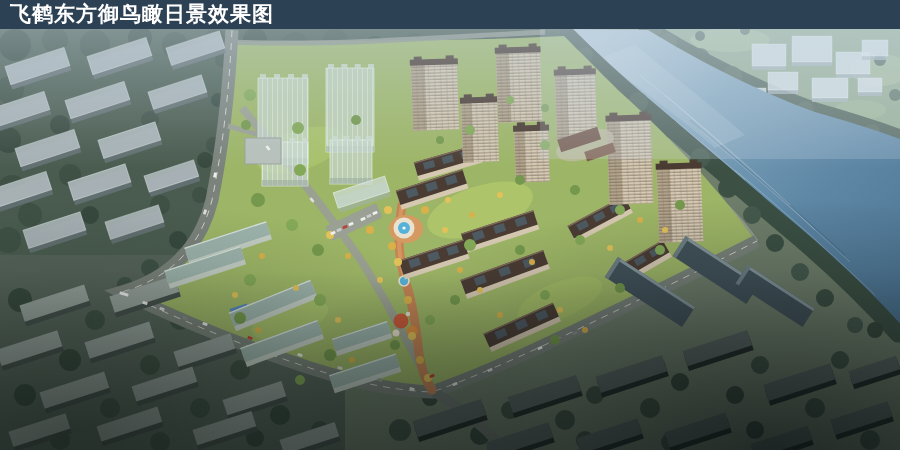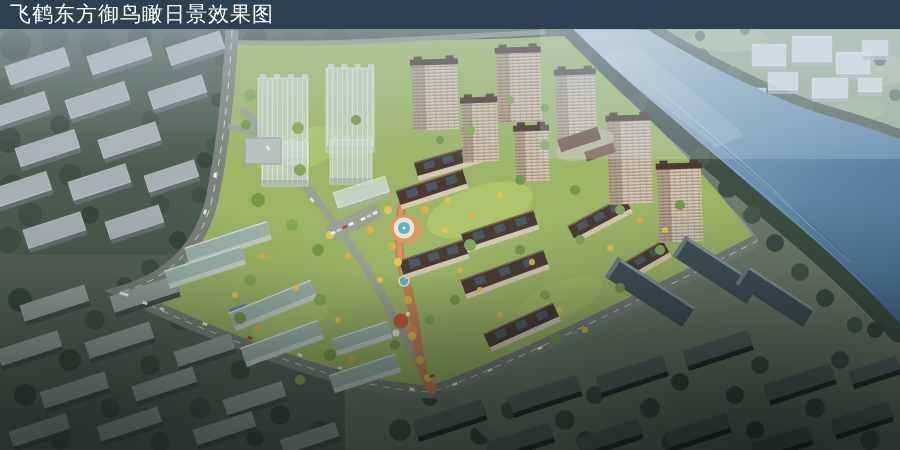--- a/index.html
+++ b/index.html
@@ -1,19 +1,19 @@
 <!DOCTYPE html>
 <html><head>
 <meta charset="utf-8">
 <style>
   html,body{margin:0;padding:0;background:#222;}
   .stage{position:relative;width:900px;height:450px;overflow:hidden;font-family:"DejaVu Sans","Liberation Sans",sans-serif;}
   .stage svg{position:absolute;left:0;top:0;display:block;}
   .title-bar{position:absolute;left:0;top:0;width:900px;height:29px;display:flex;align-items:center;box-sizing:border-box;padding-left:10px;z-index:5;}
-  .title-bar span{font-size:21px;font-weight:normal;letter-spacing:1px;line-height:29px;white-space:nowrap;}
+  .title-bar span{font-size:21px;font-weight:bold;letter-spacing:1px;line-height:29px;white-space:nowrap;}
 </style>
 </head>
 <body>
 
 <div class="stage">
 
 <svg width="900" height="450" viewBox="0 0 900 450">
   <defs>
     <linearGradient id="riverGrad" gradientUnits="userSpaceOnUse" x1="600" y1="40" x2="880" y2="330">
       <stop offset="0" stop-color="#b4c9d6"></stop>

